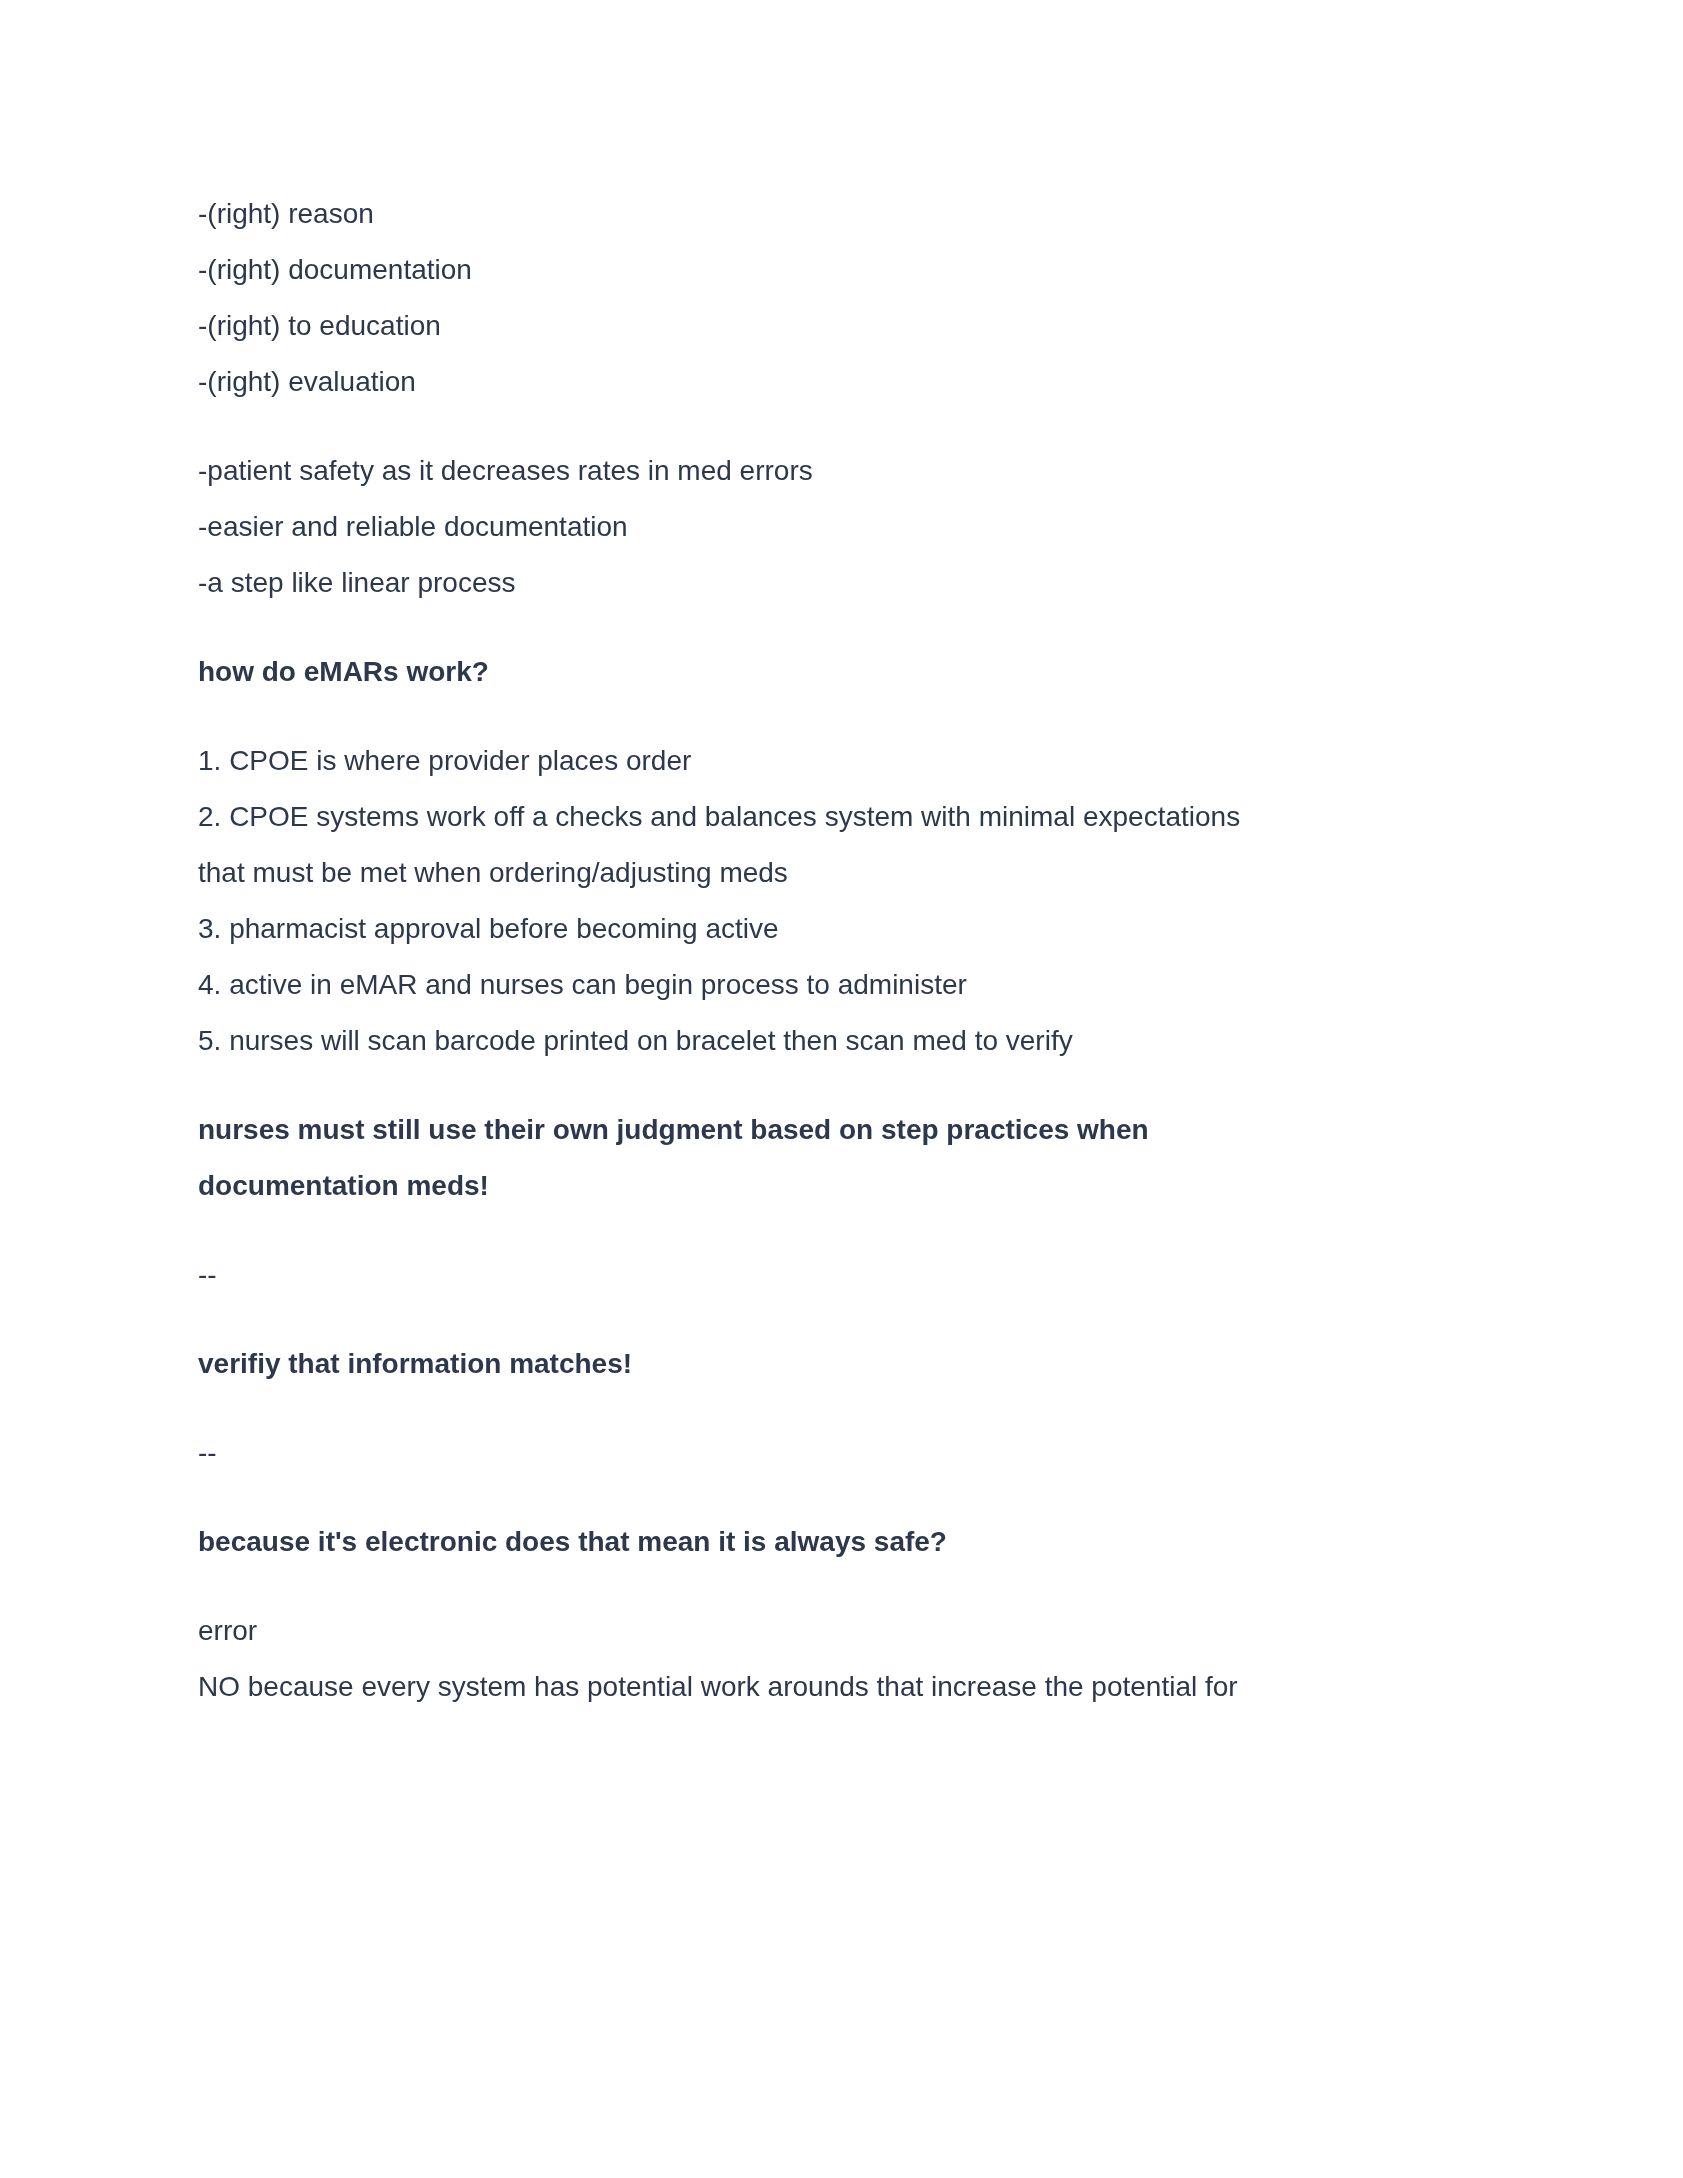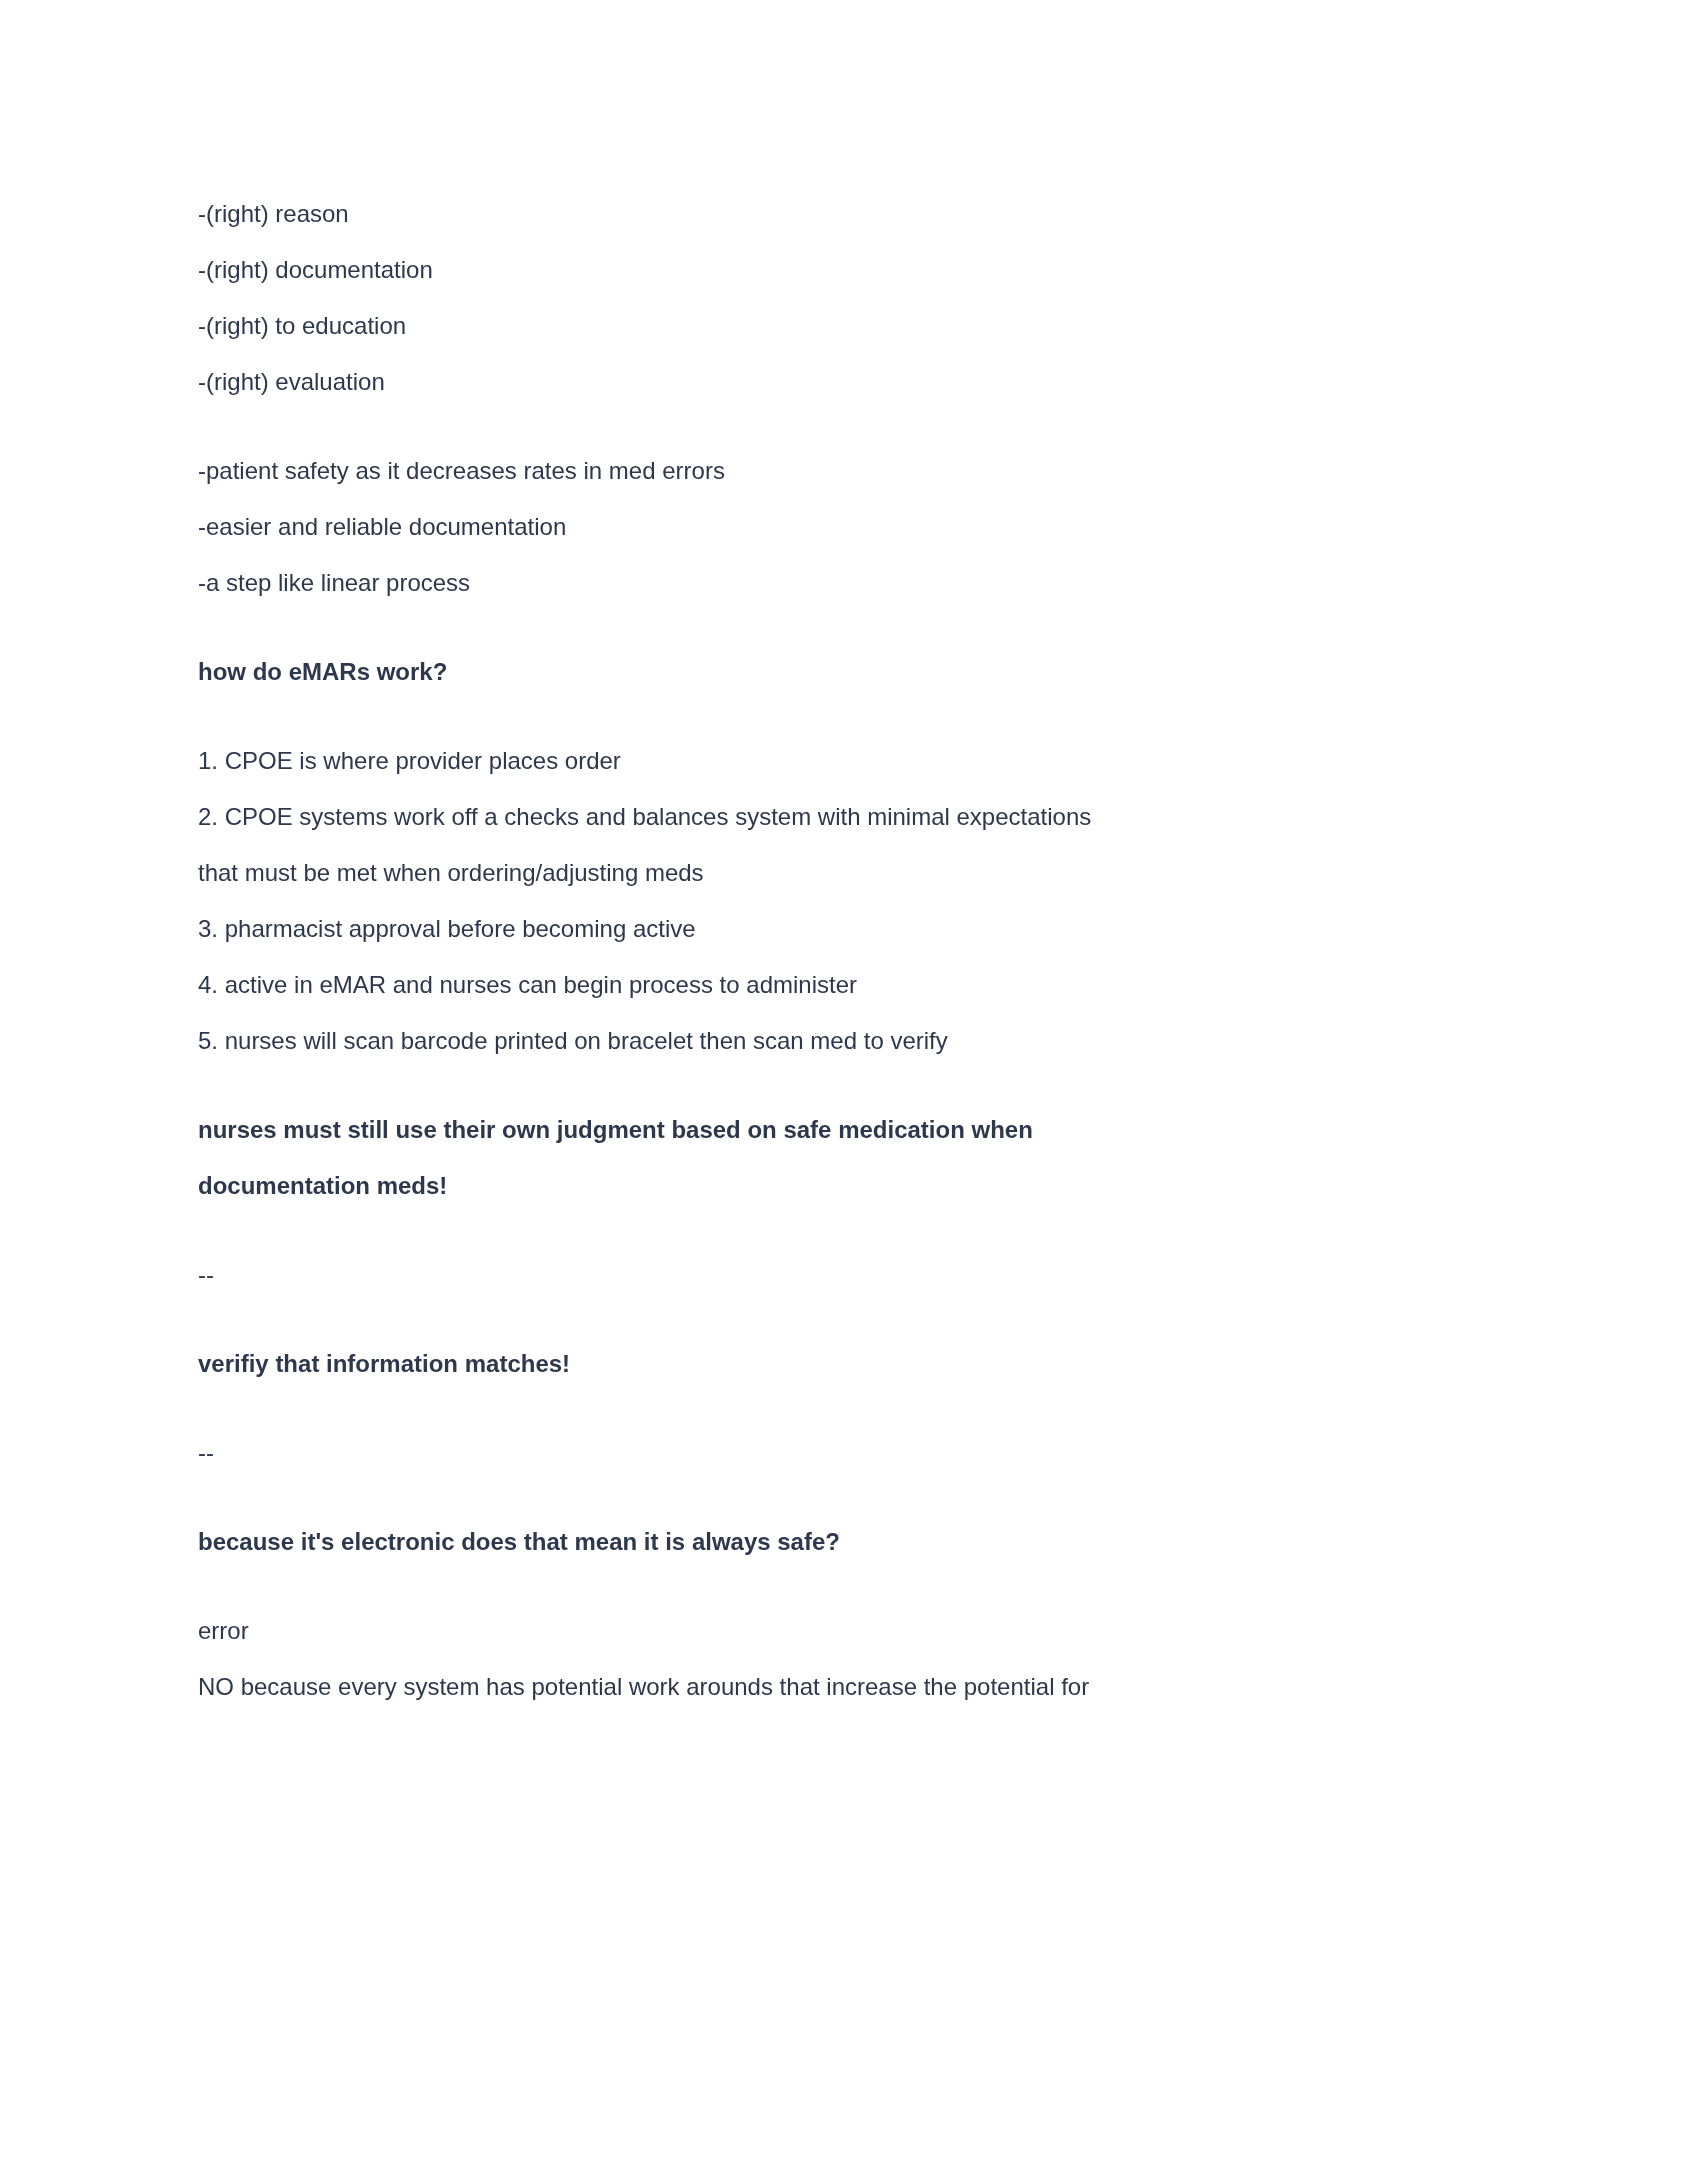--- a/index.html
+++ b/index.html
@@ -9,21 +9,21 @@
   }
   .page {
     position: relative;
     width: 1683px;
     height: 2178px;
     background: #ffffff;
     box-sizing: border-box;
     padding: 186px 238px 0 198px;
     font-family: "Liberation Sans", "DejaVu Sans", sans-serif;
     color: #2d384c;
-    font-size: 24px;
+    font-size: 28px;
   }
   .block {
     margin: 0 0 33px 0;
   }
   .block:last-child {
     margin-bottom: 0;
   }
   .line {
     line-height: 56px;
     white-space: pre;
@@ -62,21 +62,21 @@
   <div class="block paragraph">
     <div class="line">1. CPOE is where provider places order</div>
     <div class="line">2. CPOE systems work off a checks and balances system with minimal expectations</div>
     <div class="line">that must be met when ordering/adjusting meds</div>
     <div class="line">3. pharmacist approval before becoming active</div>
     <div class="line">4. active in eMAR and nurses can begin process to administer</div>
     <div class="line">5. nurses will scan barcode printed on bracelet then scan med to verify</div>
   </div>
 
   <div class="block heading">
-    <div class="line">nurses must still use their own judgment based on safe medication when</div>
+    <div class="line">nurses must still use their own judgment based on step practices when</div>
     <div class="line">documentation meds!</div>
   </div>
 
   <div class="block separator">
     <div class="line">--</div>
   </div>
 
   <div class="block heading">
     <div class="line">verifiy that information matches!</div>
   </div>

